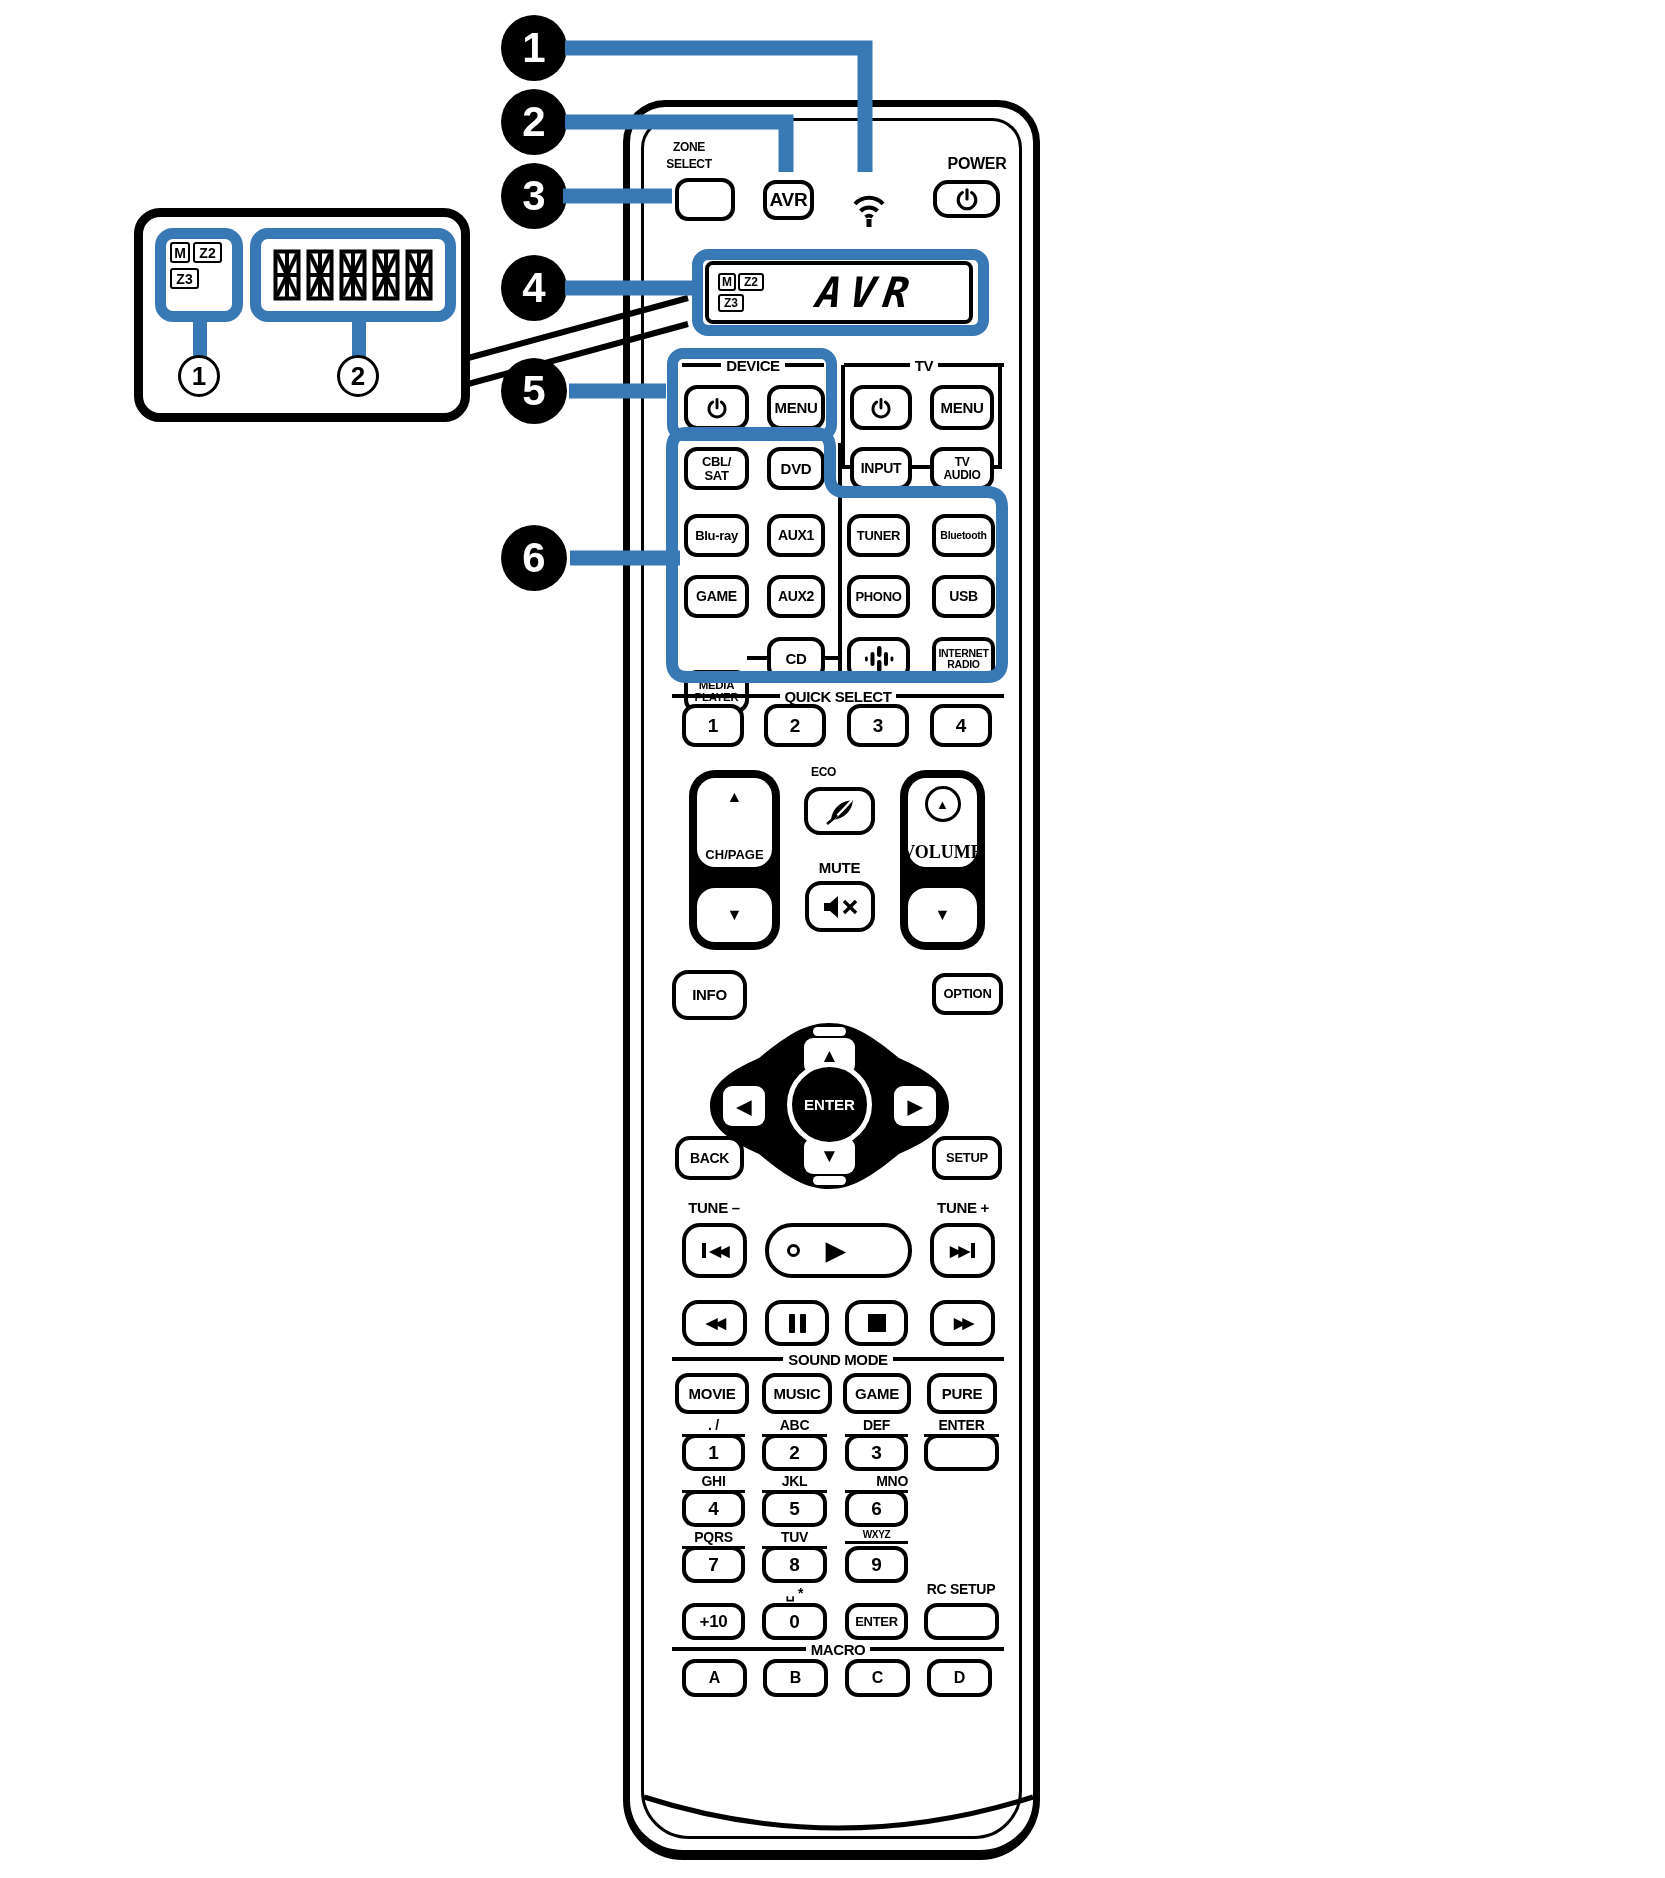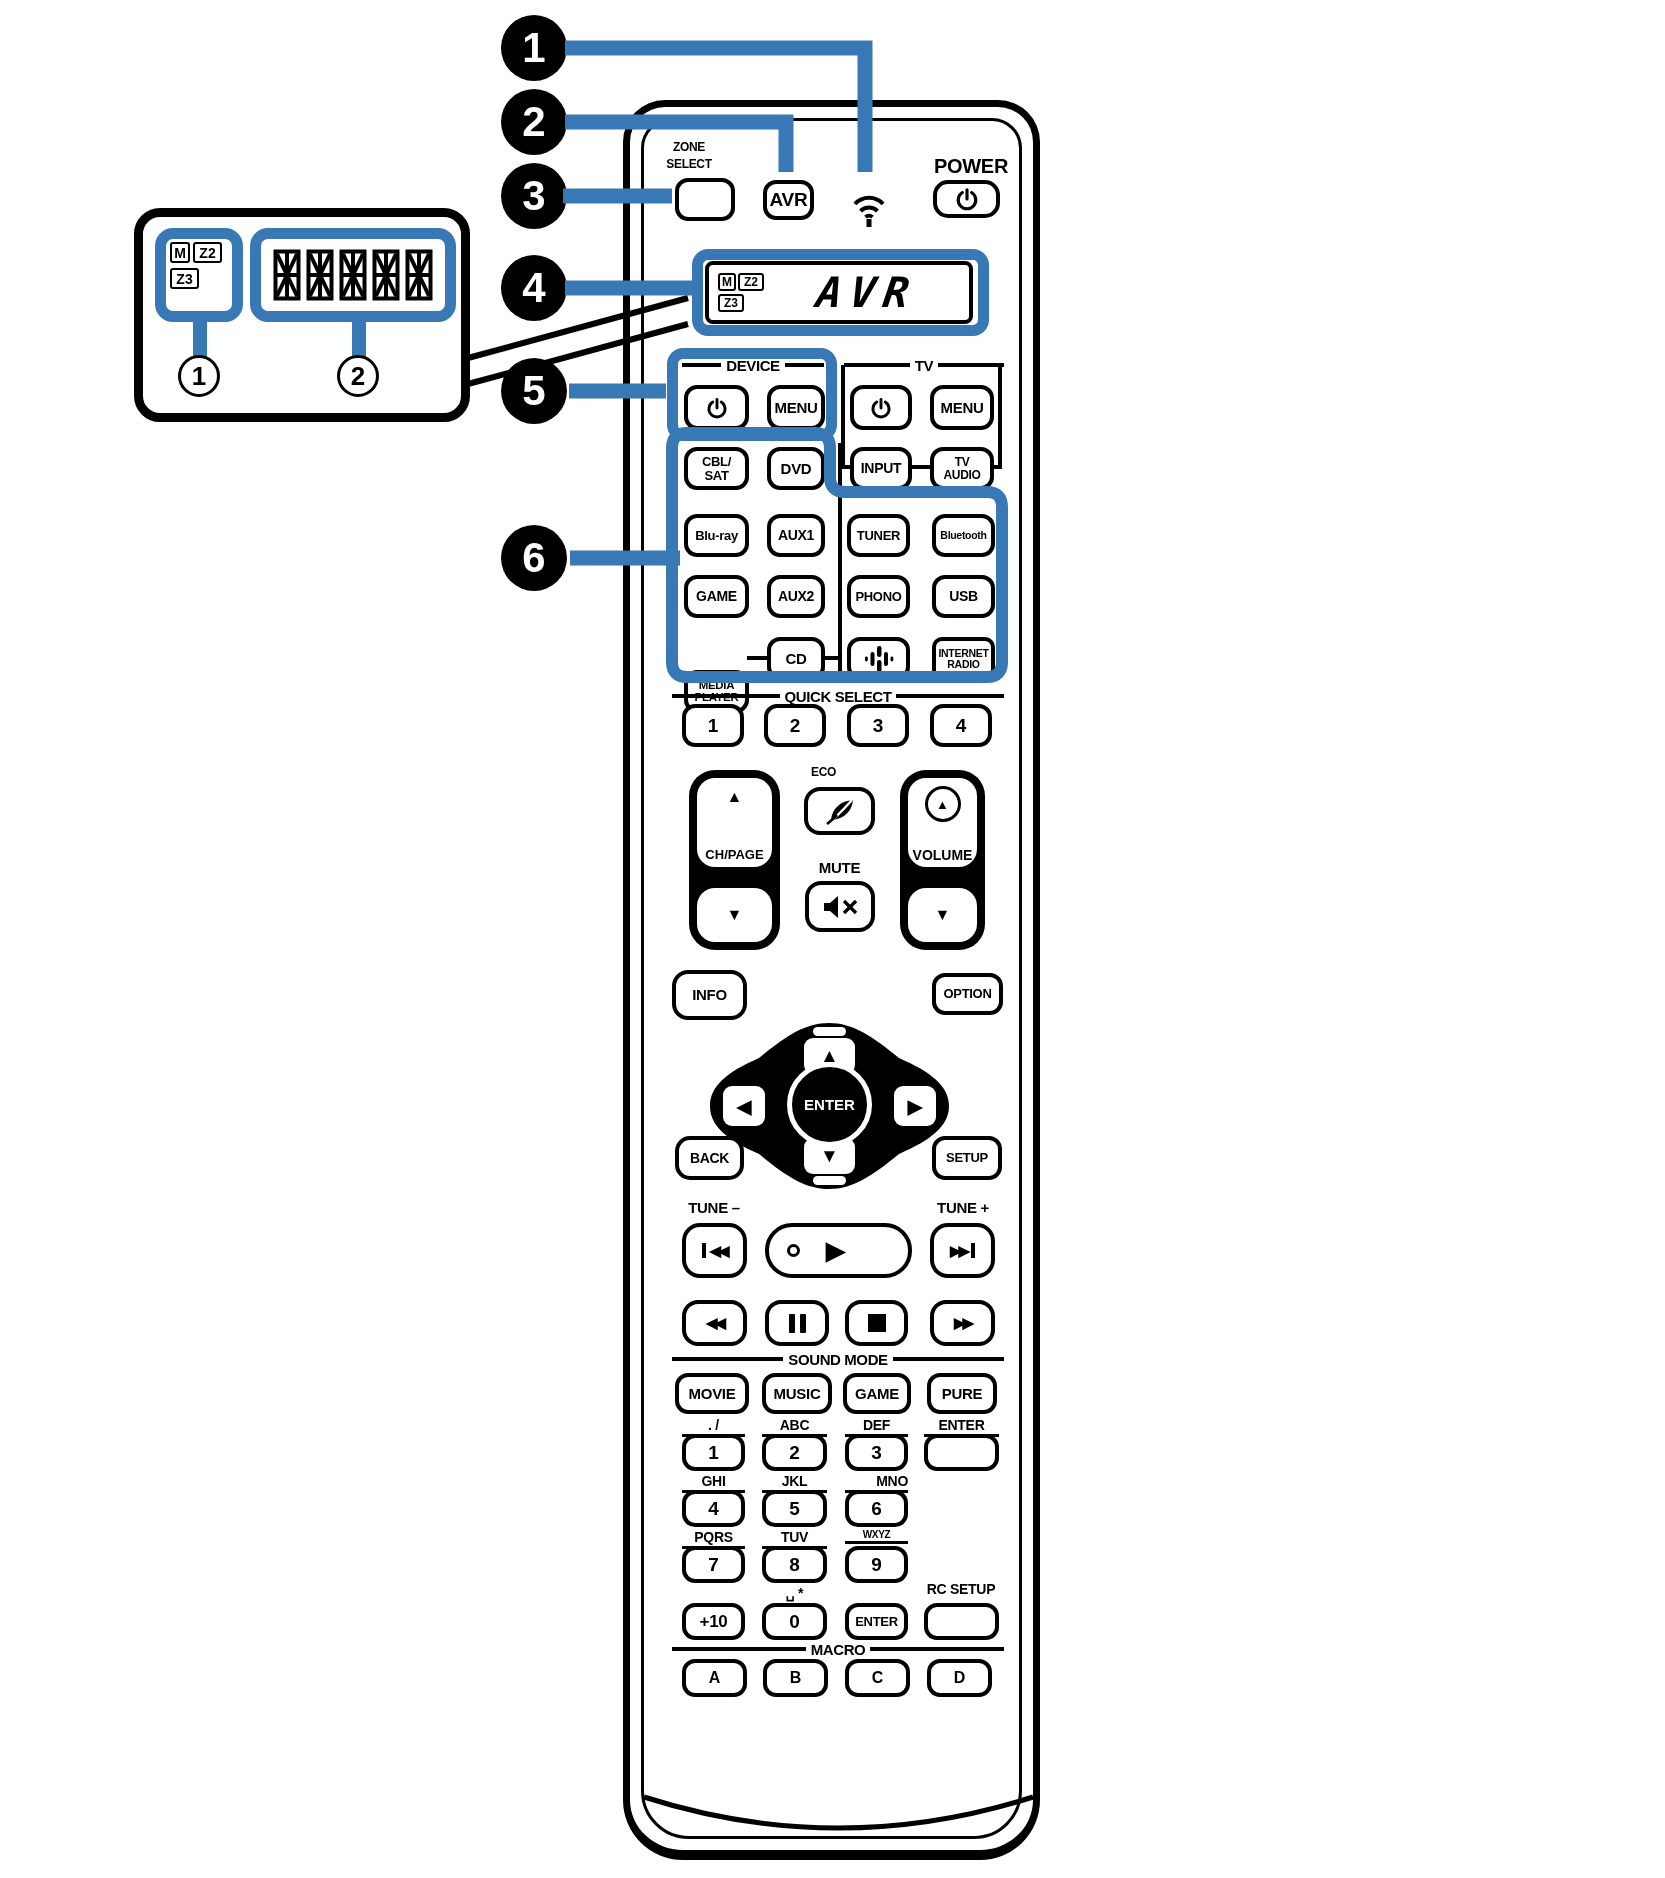--- a/index.html
+++ b/index.html
@@ -144,21 +144,21 @@
       <svg width="46" height="50" viewBox="0 0 46 50">
         <g stroke="#000" stroke-width="4" fill="none">
           <path d="M9 27 A 19 19 0 0 1 37 27"></path>
           <path d="M14.5 34 A 12 12 0 0 1 31.5 34"></path>
           <path d="M19.5 40 A 5.5 5.5 0 0 1 26.5 40"></path>
         </g>
         <rect x="20.5" y="42" width="5" height="8" fill="#000"></rect>
       </svg>
     </div>
 
-    <div class="lbl" style="left:304px;top:48px;width:70px;font-size:20px;">POWER</div>
+    <div class="lbl" style="left:312px;top:48px;width:70px;font-size:16px;">POWER</div>
     <div class="btn" style="left:303px;top:73px;width:67px;height:38px;border-radius:15px;">
       <svg width="24" height="24" viewBox="0 0 26 26">
           <path d="M8 6 A 9.5 9.5 0 1 0 18 6" stroke="#000" stroke-width="3.4" fill="none" stroke-linecap="round"></path>
           <line x1="13" y1="3" x2="13" y2="13" stroke="#000" stroke-width="3.4" stroke-linecap="round"></line>
         </svg>
     </div>
 
     <div class="bluebox" style="left:62px;top:142px;width:297px;height:87px;border-radius:16px;"></div>
     <div class="abs" style="left:75px;top:154px;width:268px;height:63px;border:4px solid #000;border-radius:8px;background:#fff;display:flex;align-items:center;">
       <div style="display:flex;flex-direction:column;gap:3px;padding-left:9px;align-items:flex-start;">
@@ -286,21 +286,21 @@
         <line x1="23" y1="8" x2="35" y2="20" stroke="#000" stroke-width="3.4"></line>
         <line x1="35" y1="8" x2="23" y2="20" stroke="#000" stroke-width="3.4"></line>
       </svg>
     </div>
 
     <div class="rocker" style="left:270px;top:663px;width:85px;height:180px;">
       <div class="w" style="top:8px;height:89px;justify-content:space-between;padding:8px 0 4px 0;">
         <span style="width:36px;height:36px;border:3.5px solid #000;border-radius:50%;display:flex;align-items:center;justify-content:center;box-sizing:border-box;">
           <span style="font-size:13px;">▲</span>
         </span>
-        <span style="font-size:14px;">VOLUME</span>
+        <span style="font-size:18px;font-family:Liberation Serif, serif;">VOLUME</span>
       </div>
       <div class="w" style="top:118px;height:54px;justify-content:center;">
         <span style="font-size:16px;">▼</span>
       </div>
     </div>
 
     <div class="btn" style="left:42px;top:863px;width:75px;height:50px;font-size:15px;border-radius:16px;">INFO</div>
     <div class="btn" style="left:302px;top:866px;width:71px;height:42px;font-size:13px;">OPTION</div>
 
     <div class="abs" style="left:77px;top:913px;width:245px;height:172px;">

